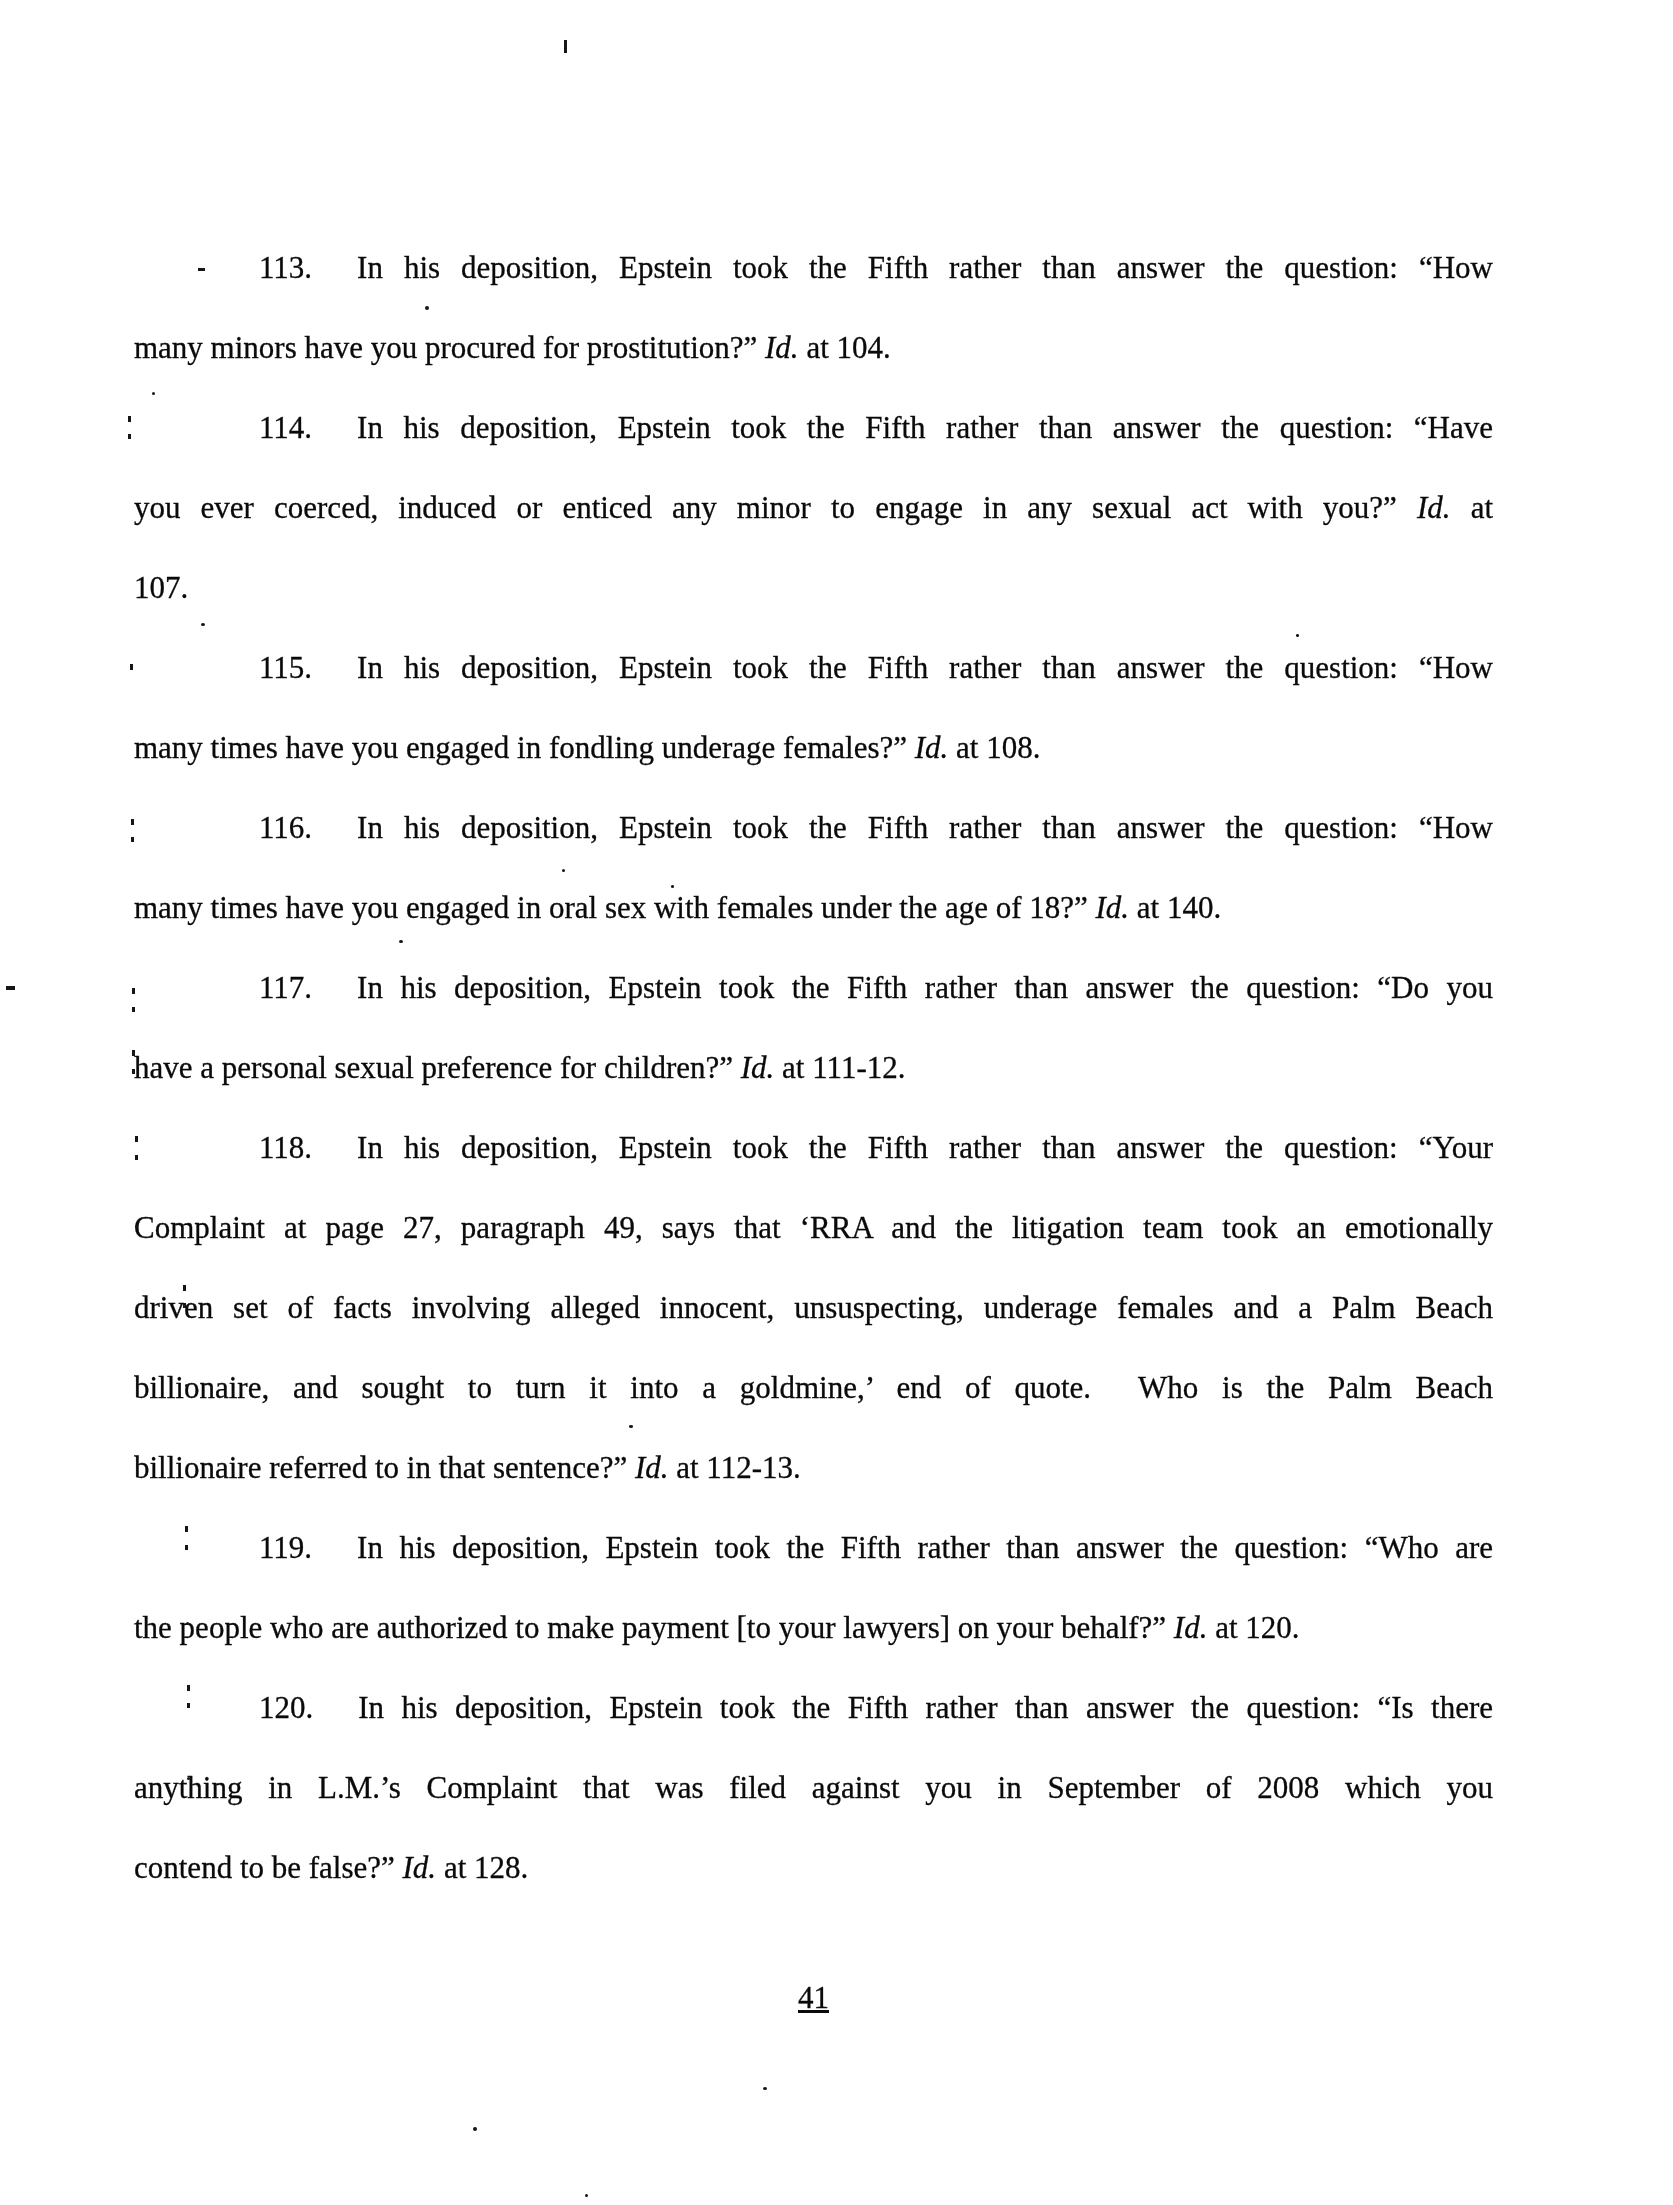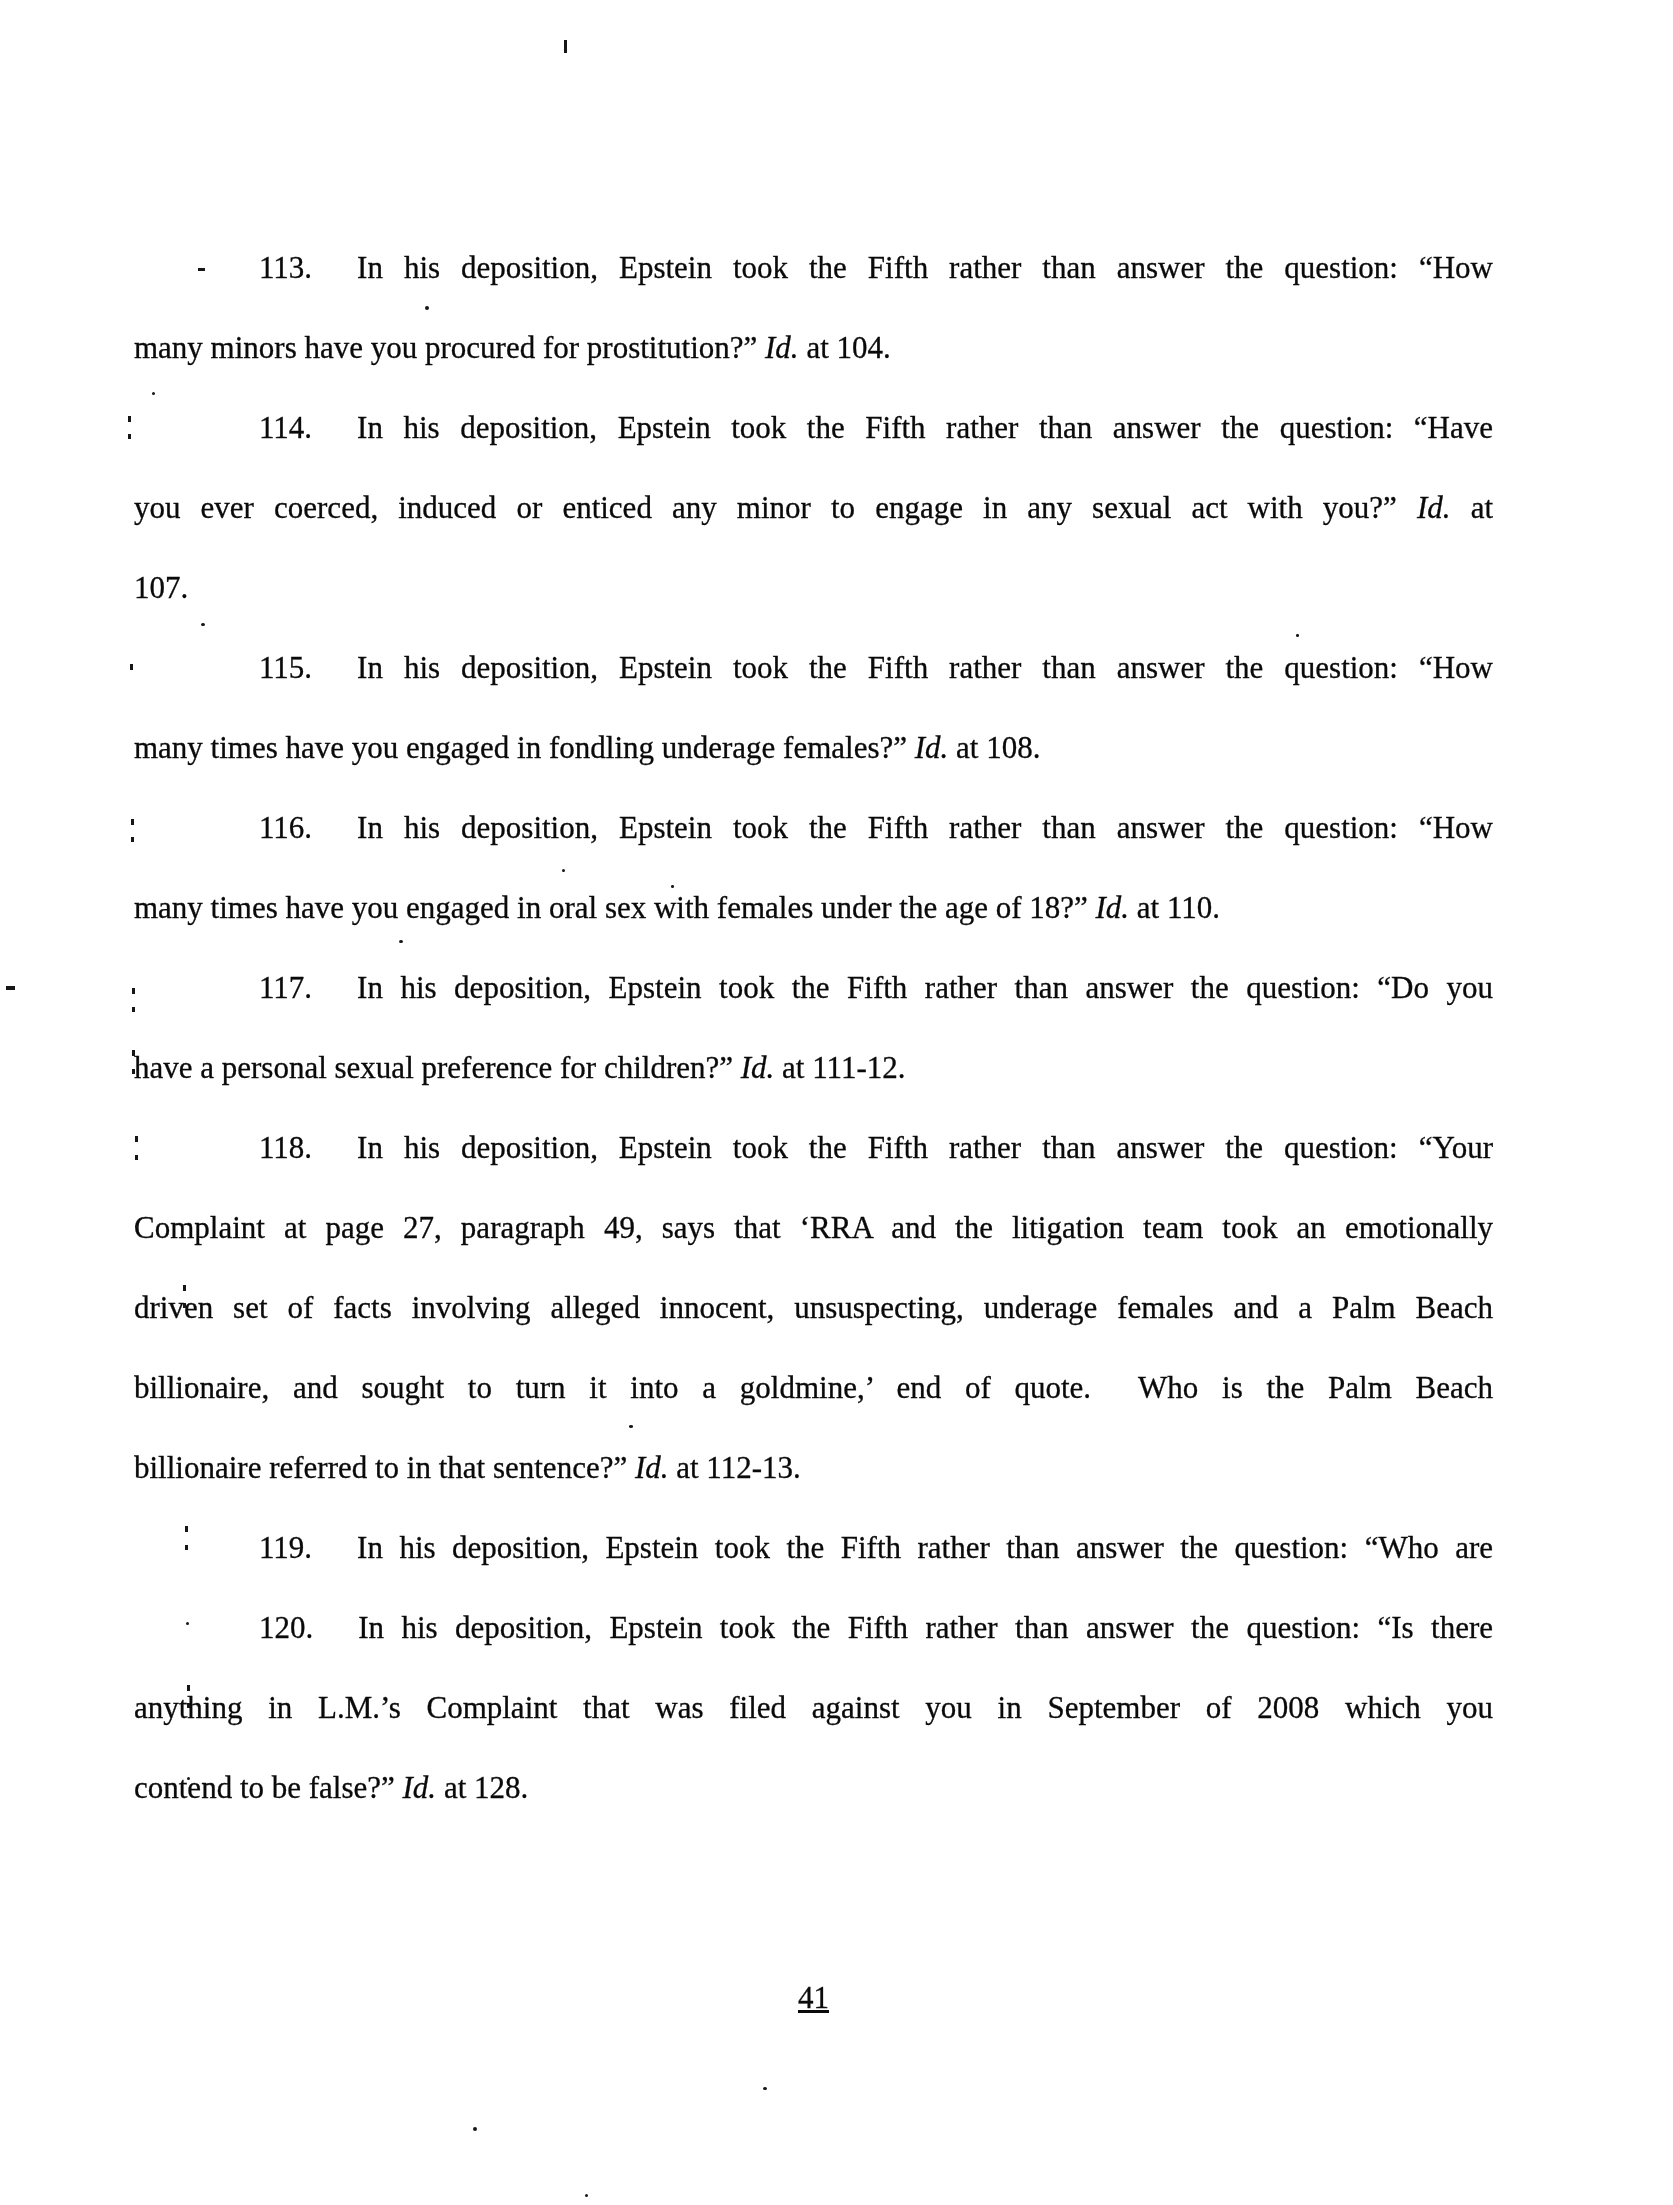--- a/index.html
+++ b/index.html
@@ -55,29 +55,30 @@
 <div class="page">
   <div class="text-block" id="textBlock">
       <div class="line j first"><span class="pnum">113.</span><span class="tab"></span><span>In his deposition, Epstein took the Fifth rather than answer the question: “How</span></div>
       <div class="line"><span>many minors have you procured for prostitution?” </span><i>Id.</i><span> at 104.</span></div>
       <div class="line j first"><span class="pnum">114.</span><span class="tab"></span><span>In his deposition, Epstein took the Fifth rather than answer the question: “Have</span></div>
       <div class="line j"><span>you ever coerced, induced or enticed any minor to engage in any sexual act with you?” </span><i>Id.</i><span> at</span></div>
       <div class="line"><span>107.</span></div>
       <div class="line j first"><span class="pnum">115.</span><span class="tab"></span><span>In his deposition, Epstein took the Fifth rather than answer the question: “How</span></div>
       <div class="line"><span>many times have you engaged in fondling underage females?” </span><i>Id.</i><span> at 108.</span></div>
       <div class="line j first"><span class="pnum">116.</span><span class="tab"></span><span>In his deposition, Epstein took the Fifth rather than answer the question: “How</span></div>
-      <div class="line"><span>many times have you engaged in oral sex with females under the age of 18?” </span><i>Id.</i><span> at 110.</span></div>
+      <div class="line"><span>many times have you engaged in oral sex with females under the age of 18?” </span><i>Id.</i><span> at 140.</span></div>
       <div class="line j first"><span class="pnum">117.</span><span class="tab"></span><span>In his deposition, Epstein took the Fifth rather than answer the question: “Do you</span></div>
       <div class="line"><span>have a personal sexual preference for children?” </span><i>Id.</i><span> at 111-12.</span></div>
       <div class="line j first"><span class="pnum">118.</span><span class="tab"></span><span>In his deposition, Epstein took the Fifth rather than answer the question: “Your</span></div>
       <div class="line j"><span>Complaint at page 27, paragraph 49, says that ‘RRA and the litigation team took an emotionally</span></div>
       <div class="line j"><span>driven set of facts involving alleged innocent, unsuspecting, underage females and a Palm Beach</span></div>
       <div class="line j"><span>billionaire, and sought to turn it into a goldmine,’ end of quote.&nbsp; Who is the Palm Beach</span></div>
       <div class="line"><span>billionaire referred to in that sentence?” </span><i>Id.</i><span> at 112-13.</span></div>
       <div class="line j first"><span class="pnum">119.</span><span class="tab"></span><span>In his deposition, Epstein took the Fifth rather than answer the question: “Who are</span></div>
+      <div class="line"><span>the people who are authorized to make payment [to your lawyers] on your behalf?” </span><i>Id.</i><span> at 120.</span></div>
       <div class="line j first"><span class="pnum">120.</span><span class="tab"></span><span>In his deposition, Epstein took the Fifth rather than answer the question: “Is there</span></div>
       <div class="line j"><span>anything in L.M.’s Complaint that was filed against you in September of 2008 which you</span></div>
       <div class="line"><span>contend to be false?” </span><i>Id.</i><span> at 128.</span></div>
     </div>
   <div class="page-number">41</div>
   <div id="specks">
       <div class="speck" style="left: 564px; top: 5.5px; width: 2.8px; height: 13.8px;"></div>
       <div class="speck" style="left: 198px; top: 234px; width: 6.9px; height: 2.8px;"></div>
       <div class="speck dot" style="left: 425px; top: 272px; width: 4.1px; height: 4.1px;"></div>
       <div class="speck dot" style="left: 152px; top: 358px; width: 3.4px; height: 3.4px;"></div>

